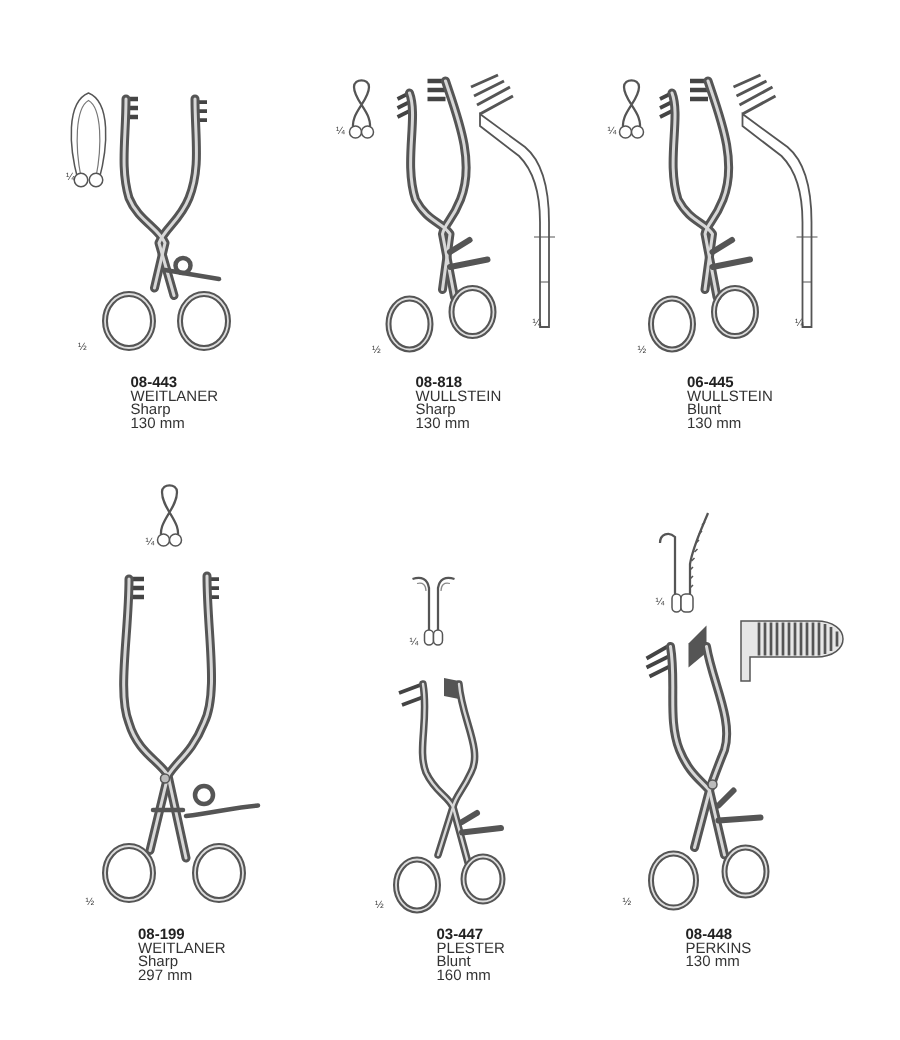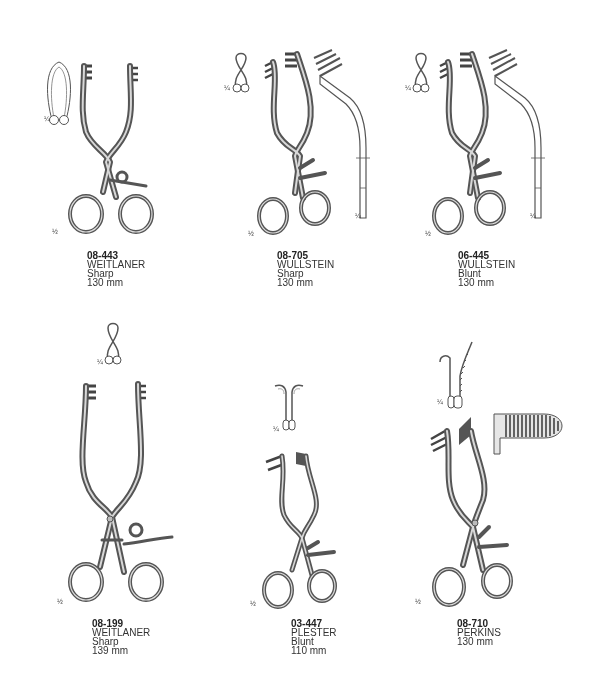--- a/index.html
+++ b/index.html
@@ -74,21 +74,21 @@
     <ellipse cx="60" cy="160" rx="14" ry="16" fill="none" stroke="#ddd" stroke-width="1.2"></ellipse>
   </svg>
   <svg style="left:110px;top:48px;" width="60" height="175" viewBox="0 0 60 175">
     <path d="M4 10 L22 2 M6 16 L26 6 M8 22 L30 10 M10 28 L32 16" stroke="#555" stroke-width="2" fill="none"></path>
     <path d="M10 28 L40 50 C52 60, 56 80, 56 100 L56 170 L50 170 L50 100 C50 82, 46 66, 36 56 L10 36 Z" fill="#fff" stroke="#555" stroke-width="1.2"></path>
     <path d="M46 110 H60 M50 140 H56" stroke="#555" stroke-width="0.8"></path>
   </svg>
   <span class="frac" style="left:155px;top:212px;">¼</span>
   <span class="frac" style="left:48px;top:230px;">½</span>
   <div class="label" style="left:77px;top:251px;">
-    <div class="code">08-705</div>
+    <div class="code">08-818</div>
     <div>WULLSTEIN</div>
     <div>Sharp</div>
     <div>130 mm</div>
   </div>
 </div>
 
 <div class="item" style="left:385px;top:0;width:215px;height:300px;">
   <svg style="left:25px;top:50px;" width="22" height="45" viewBox="0 0 22 45">
     <path d="M6 38 C2 26, 16 18, 16 8 C16 2, 6 2, 6 8 C6 18, 20 26, 16 38" fill="none" stroke="#555" stroke-width="1.5"></path>
     <circle cx="7" cy="38" r="4" fill="#fff" stroke="#555"></circle>
@@ -144,21 +144,21 @@
     <ellipse cx="24" cy="200" rx="16" ry="18" fill="none" stroke="#555" stroke-width="4"></ellipse>
     <ellipse cx="84" cy="200" rx="16" ry="18" fill="none" stroke="#555" stroke-width="4"></ellipse>
     <ellipse cx="24" cy="200" rx="16" ry="18" fill="none" stroke="#ddd" stroke-width="1.2"></ellipse>
     <ellipse cx="84" cy="200" rx="16" ry="18" fill="none" stroke="#ddd" stroke-width="1.2"></ellipse>
   </svg>
   <span class="frac" style="left:57px;top:288px;">½</span>
   <div class="label" style="left:92px;top:309px;">
     <div class="code">08-199</div>
     <div>WEITLANER</div>
     <div>Sharp</div>
-    <div>139 mm</div>
+    <div>297 mm</div>
   </div>
 </div>
 
 <div class="item" style="left:200px;top:310px;width:200px;height:380px;">
   <svg style="left:73px;top:72px;" width="32" height="52" viewBox="0 0 32 52">
     <path d="M2 4 C8 2, 12 4, 13 10 L13 44" fill="none" stroke="#555" stroke-width="1.5"></path>
     <path d="M30 4 C24 2, 20 4, 19 10 L19 44" fill="none" stroke="#555" stroke-width="1.5"></path>
     <path d="M5 7 C9 6, 11 8, 11 12 M27 7 C23 6, 21 8, 21 12" fill="none" stroke="#888" stroke-width="0.8"></path>
     <rect x="10" y="38" width="6" height="10" rx="3" fill="#fff" stroke="#555"></rect>
     <rect x="16" y="38" width="6" height="10" rx="3" fill="#fff" stroke="#555"></rect>
@@ -176,21 +176,21 @@
     <ellipse cx="18" cy="140" rx="14" ry="17" fill="none" stroke="#555" stroke-width="4"></ellipse>
     <ellipse cx="62" cy="136" rx="13" ry="15" fill="none" stroke="#555" stroke-width="4"></ellipse>
     <ellipse cx="18" cy="140" rx="14" ry="17" fill="none" stroke="#ddd" stroke-width="1.2"></ellipse>
     <ellipse cx="62" cy="136" rx="13" ry="15" fill="none" stroke="#ddd" stroke-width="1.2"></ellipse>
   </svg>
   <span class="frac" style="left:50px;top:290px;">½</span>
   <div class="label" style="left:91px;top:309px;">
     <div class="code">03-447</div>
     <div>PLESTER</div>
     <div>Blunt</div>
-    <div>110 mm</div>
+    <div>160 mm</div>
   </div>
 </div>
 
 <div class="item" style="left:400px;top:310px;width:200px;height:380px;">
   <svg style="left:38px;top:30px;" width="36" height="72" viewBox="0 0 36 72">
     <path d="M2 22 C2 16, 8 14, 12 18 L12 64" fill="none" stroke="#555" stroke-width="1.5"></path>
     <path d="M34 2 C30 12, 24 24, 22 36 L22 64" fill="none" stroke="#555" stroke-width="1.5"></path>
     <path d="M32 8 L30 10 M30 14 L28 16 M28 20 L26 22 M27 26 L25 28 M25 32 L23 34 M24 38 L22 40 M24 44 L22 46 M24 50 L22 52" stroke="#555" stroke-width="1"></path>
     <rect x="10" y="56" width="6" height="12" rx="3" fill="#fff" stroke="#555"></rect>
     <rect x="16" y="56" width="8" height="12" rx="3" fill="#fff" stroke="#555"></rect>
@@ -225,17 +225,17 @@
     <circle cx="50" cy="108" r="3" fill="#bbb" stroke="#555"></circle>
     <path d="M54 132 L82 130" stroke="#555" stroke-width="4" stroke-linecap="round"></path>
     <path d="M54 122 L64 112" stroke="#555" stroke-width="4" stroke-linecap="round"></path>
     <ellipse cx="24" cy="172" rx="15" ry="18" fill="none" stroke="#555" stroke-width="4"></ellipse>
     <ellipse cx="72" cy="166" rx="14" ry="16" fill="none" stroke="#555" stroke-width="4"></ellipse>
     <ellipse cx="24" cy="172" rx="15" ry="18" fill="none" stroke="#ddd" stroke-width="1.2"></ellipse>
     <ellipse cx="72" cy="166" rx="14" ry="16" fill="none" stroke="#ddd" stroke-width="1.2"></ellipse>
   </svg>
   <span class="frac" style="left:15px;top:288px;">½</span>
   <div class="label" style="left:57px;top:309px;">
-    <div class="code">08-710</div>
+    <div class="code">08-448</div>
     <div>PERKINS</div>
     <div>130 mm</div>
   </div>
 </div>
 
 </body></html>

